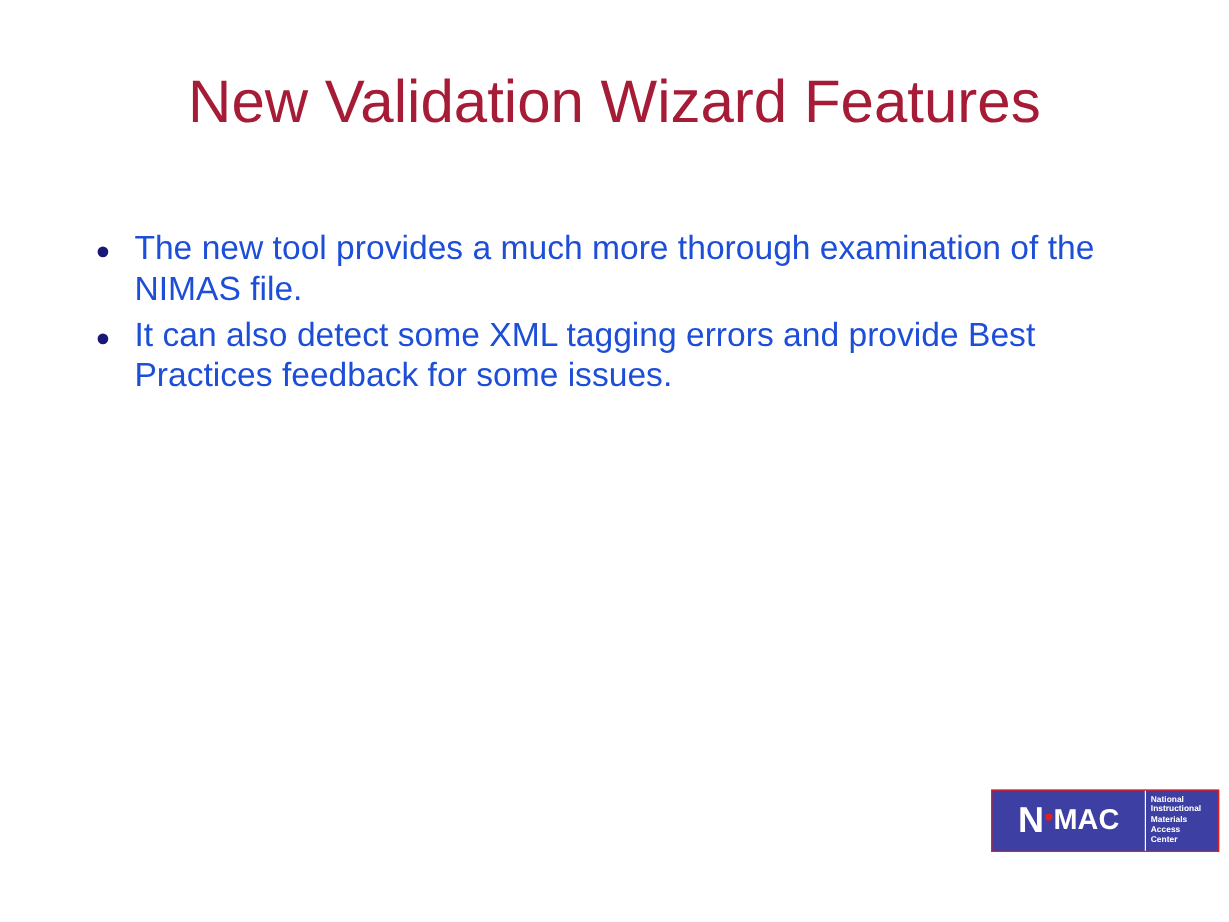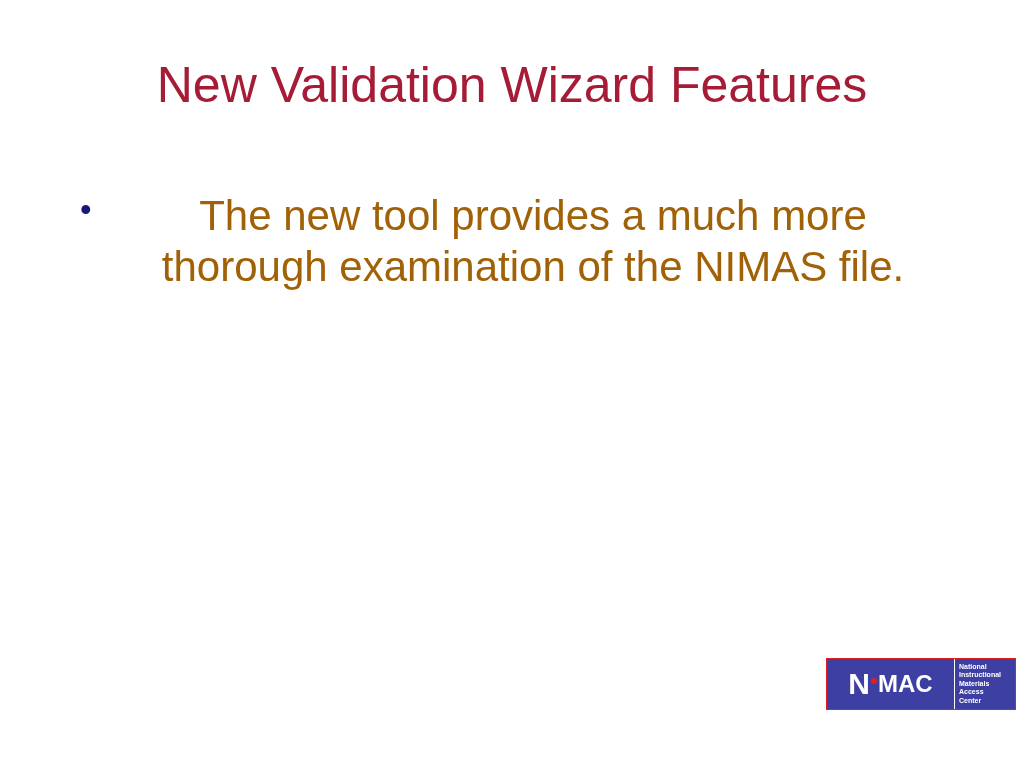--- a/index.html
+++ b/index.html
@@ -24,26 +24,25 @@
     top: 190px;
     left: 70px;
     right: 70px;
   }
   ul.bullets {
     list-style: none;
   }
   ul.bullets li {
     position: relative;
     padding-left: 42px;
-    font-size: 42px;
+    font-size: 28px;
     line-height: 1.22;
-    color: #a16207;
+    color: #1d4ed8;
     margin-bottom: 4px;
     font-weight: 400;
-    text-align: center;
   }
   ul.bullets li::before {
     content: "•";
     position: absolute;
     left: 10px;
     top: 0;
     color: #181878;
     font-size: 33px;
   }
   .logo {
@@ -93,20 +92,21 @@
 </style>
 </head>
 <body>
 
 <div class="slide">
   <h1 class="title">New Validation Wizard Features</h1>
 
   <div class="body">
     <ul class="bullets">
       <li>The new tool provides a much more thorough examination of the NIMAS file.</li>
+      <li>It can also detect some XML tagging errors and provide Best Practices feedback for some issues.</li>
     </ul>
   </div>
 
   <div class="logo">
     <div class="logo-left">
       <span class="lead">N</span>
         <span class="dot"></span>
         <span>MAC</span>
     </div>
     <div class="logo-right">

